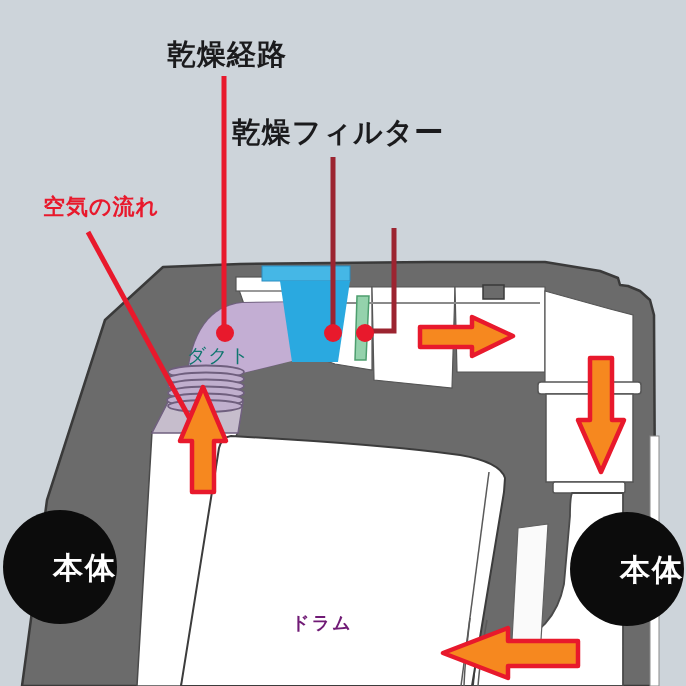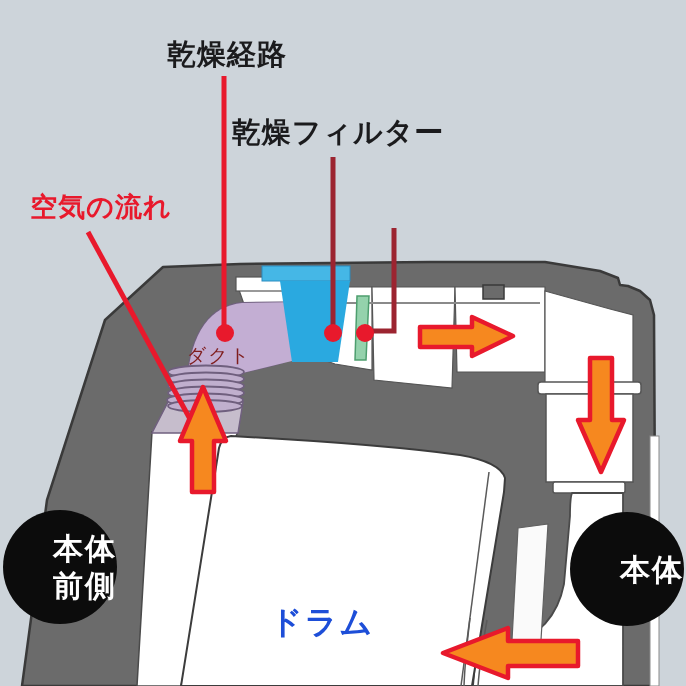--- a/index.html
+++ b/index.html
@@ -1,23 +1,23 @@
 <!DOCTYPE html>
 <html><head>
 <meta charset="utf-8">
 <style>
   html,body{margin:0;padding:0;}
   body{font-family:"Liberation Sans","DejaVu Sans",sans-serif;}
   .stage{position:relative;width:686px;height:686px;background:#cdd4da;overflow:hidden;}
   .stage svg{position:absolute;left:0;top:0;}
   .lbl{position:absolute;transform:translate(-50%,-50%);white-space:nowrap;}
   .lbl-black{color:#1b1b1d;font-size:29px;font-weight:600;letter-spacing:1px;}
-  .lbl-red{color:#e8192c;font-size:27px;font-weight:bold;letter-spacing:1px;}
-  .lbl-duct{color:#7f1d1d;font-size:19px;font-weight:500;letter-spacing:2px;}
-  .lbl-drum{color:#1d4ed8;font-size:32px;font-weight:bold;letter-spacing:2px;}
+  .lbl-red{color:#e8192c;font-size:22px;font-weight:bold;letter-spacing:1px;}
+  .lbl-duct{color:#0f766e;font-size:19px;font-weight:500;letter-spacing:2px;}
+  .lbl-drum{color:#701a75;font-size:18px;font-weight:bold;letter-spacing:2px;}
   .badge{position:absolute;width:114px;height:114px;border-radius:50%;background:#0c0c0c;
          display:flex;flex-direction:column;align-items:flex-end;justify-content:center;
          color:#fff;font-size:30px;font-weight:bold;line-height:37px;letter-spacing:2px;}
 </style>
 </head>
 <body>
 
 <div class="stage">
 
   <svg width="686" height="686" viewBox="0 0 686 686">
@@ -89,19 +89,18 @@
   </svg>
 
   <div class="lbl lbl-black" style="left:338px;top:133px;">乾燥フィルター</div>
   <div class="lbl lbl-black" style="left:227px;top:55px;">乾燥経路</div>
   <div class="lbl lbl-red" style="left:101px;top:207px;">空気の流れ</div>
   <div class="lbl lbl-duct" style="left:219px;top:356px;">ダクト</div>
   <div class="lbl lbl-drum" style="left:322px;top:623px;">ドラム</div>
 
   <div class="badge" style="left:3px;top:510px;">
     <span>本体</span>
-    <span>前側</span>
   </div>
   <div class="badge" style="left:570px;top:512px;">
     <span>本体</span>
   </div>
 
 </div>
 
 </body></html>

